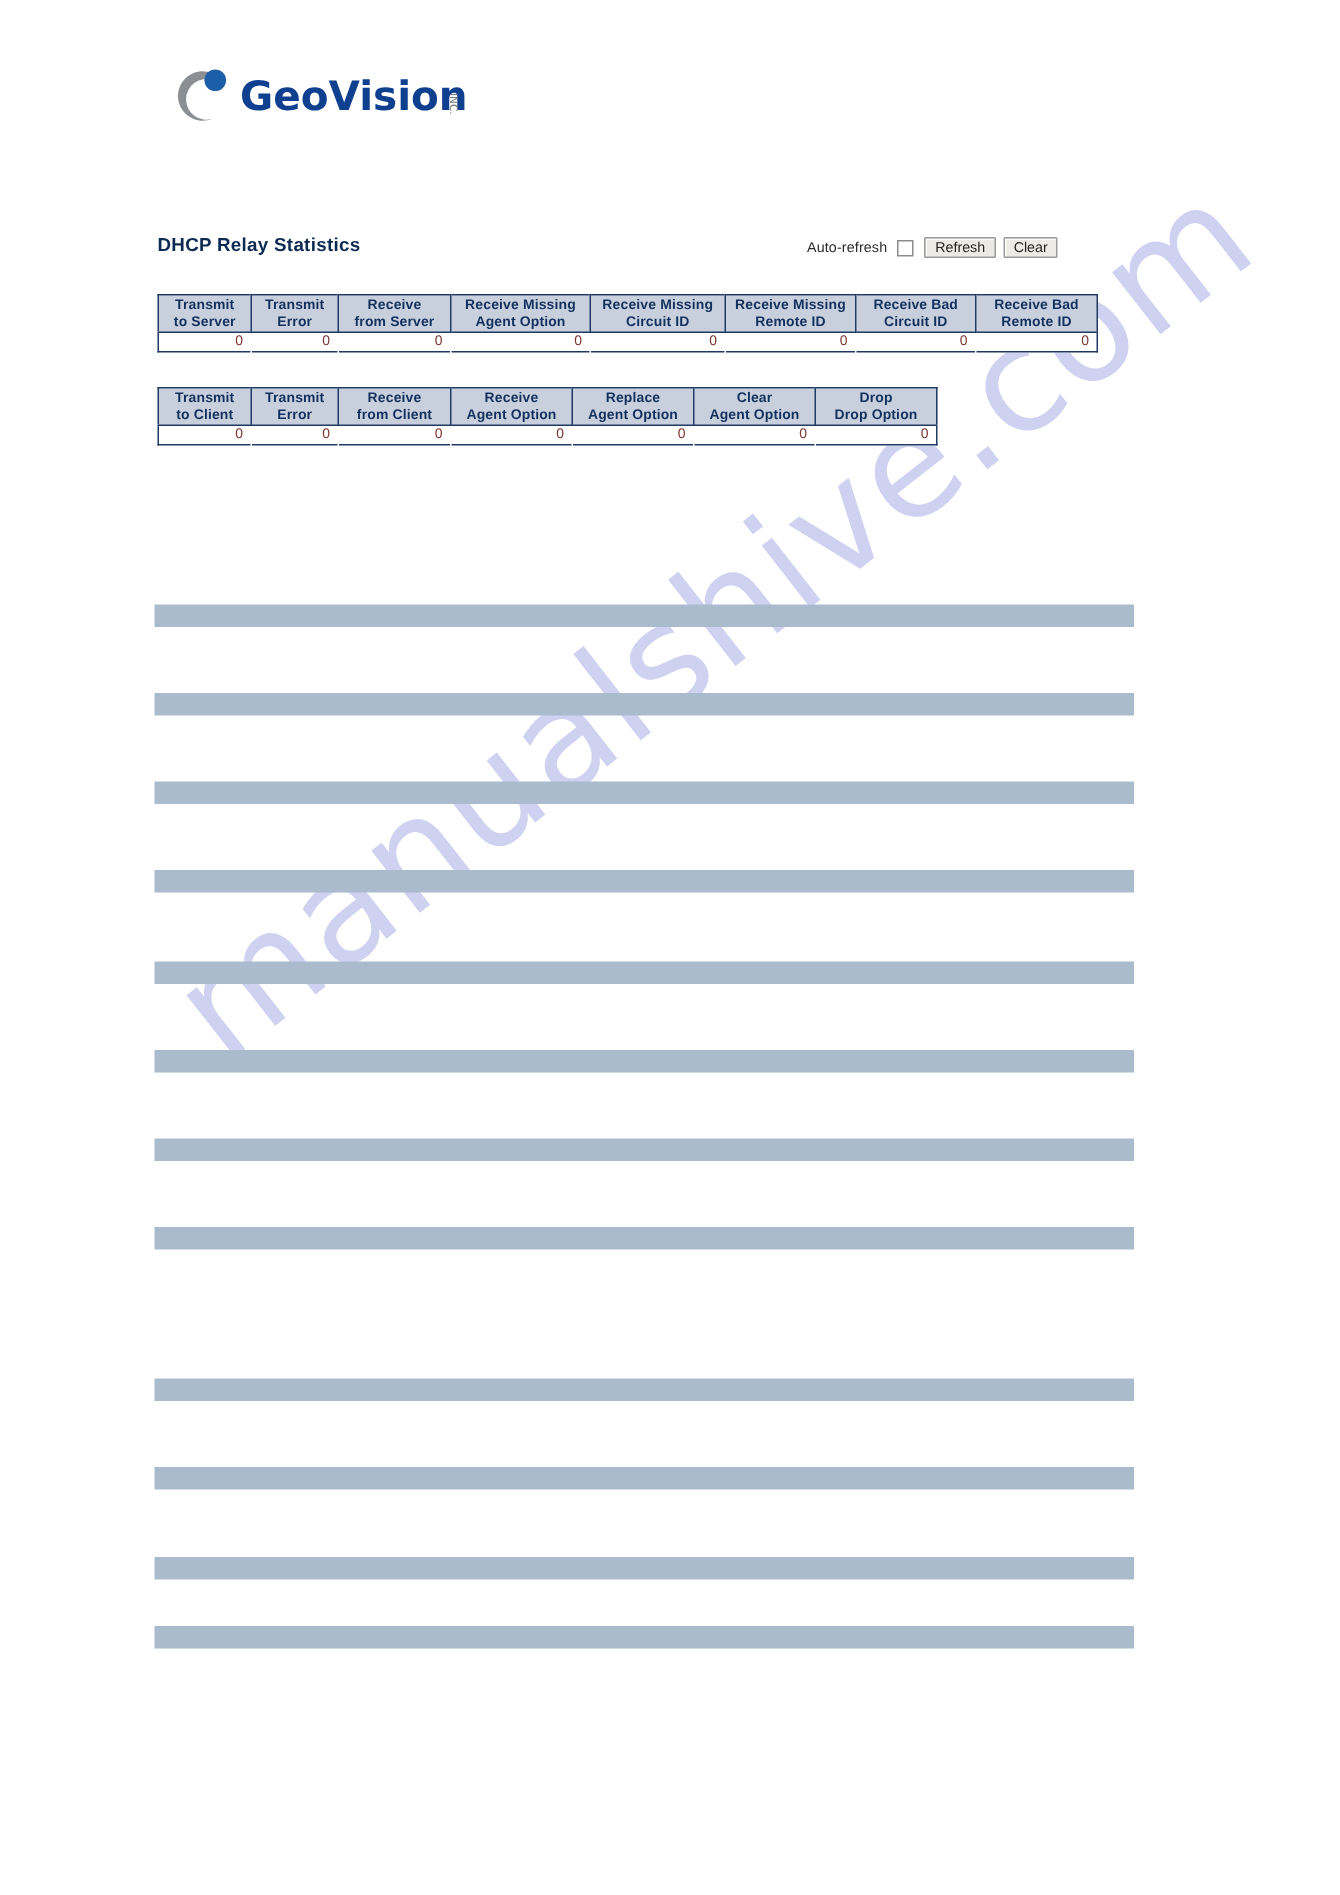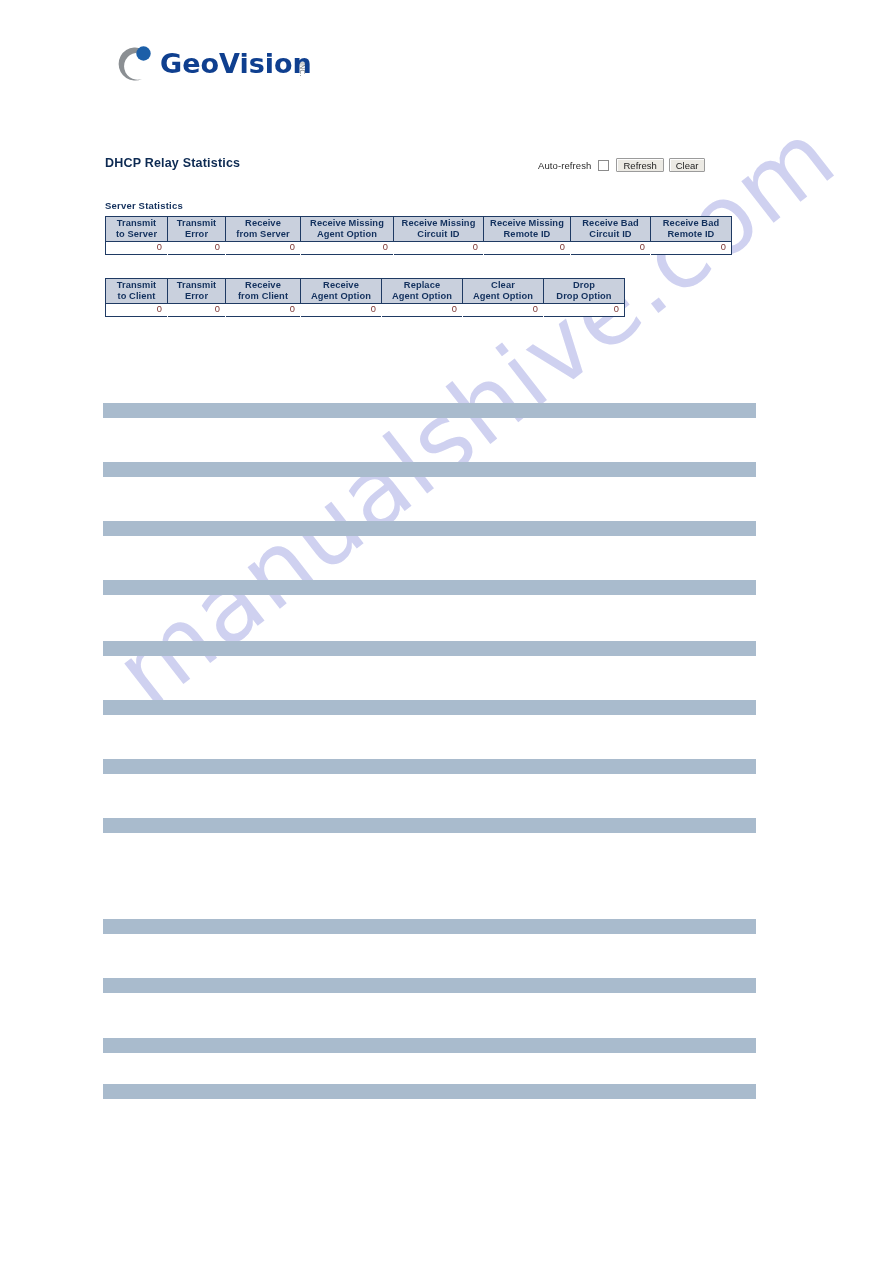--- a/index.html
+++ b/index.html
@@ -117,21 +117,20 @@
   }
   #server-title { top: 180px; margin-top: 20px; }
   #client-title { top: 242px; margin-top: 38px; }
 
   table.stats {
     position: absolute;
     border-collapse: collapse;
     table-layout: fixed;
     border: 1px solid #1f3a63;
     background: #ffffff;
-    margin-top: 20px;
   }
   #server-table { left: 105px; top: 196px; width: 596px; }
   #client-table { left: 105px; top: 258px; width: 484px; }
 
   table.stats th {
     background: #c9d0dd;
     color: #12305d;
     font-size: 9.3px;
     font-weight: bold;
     line-height: 11px;

